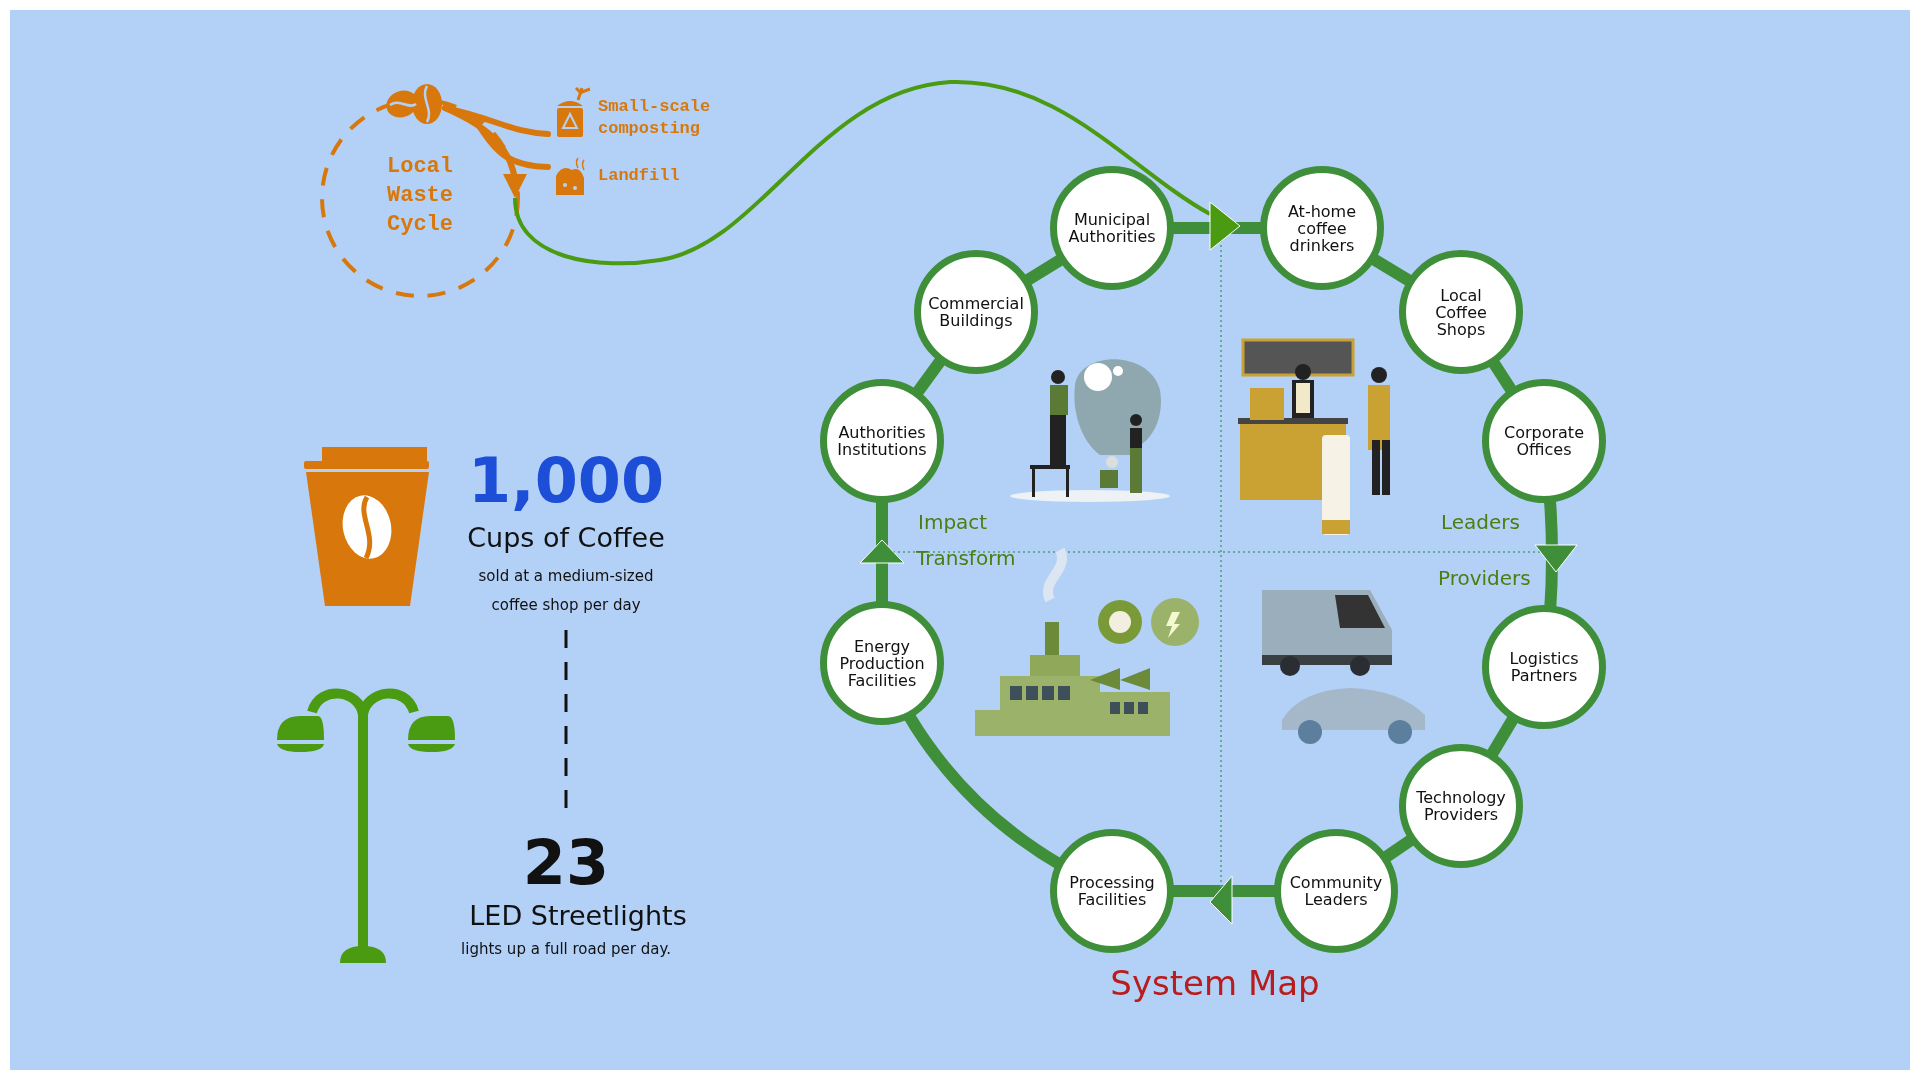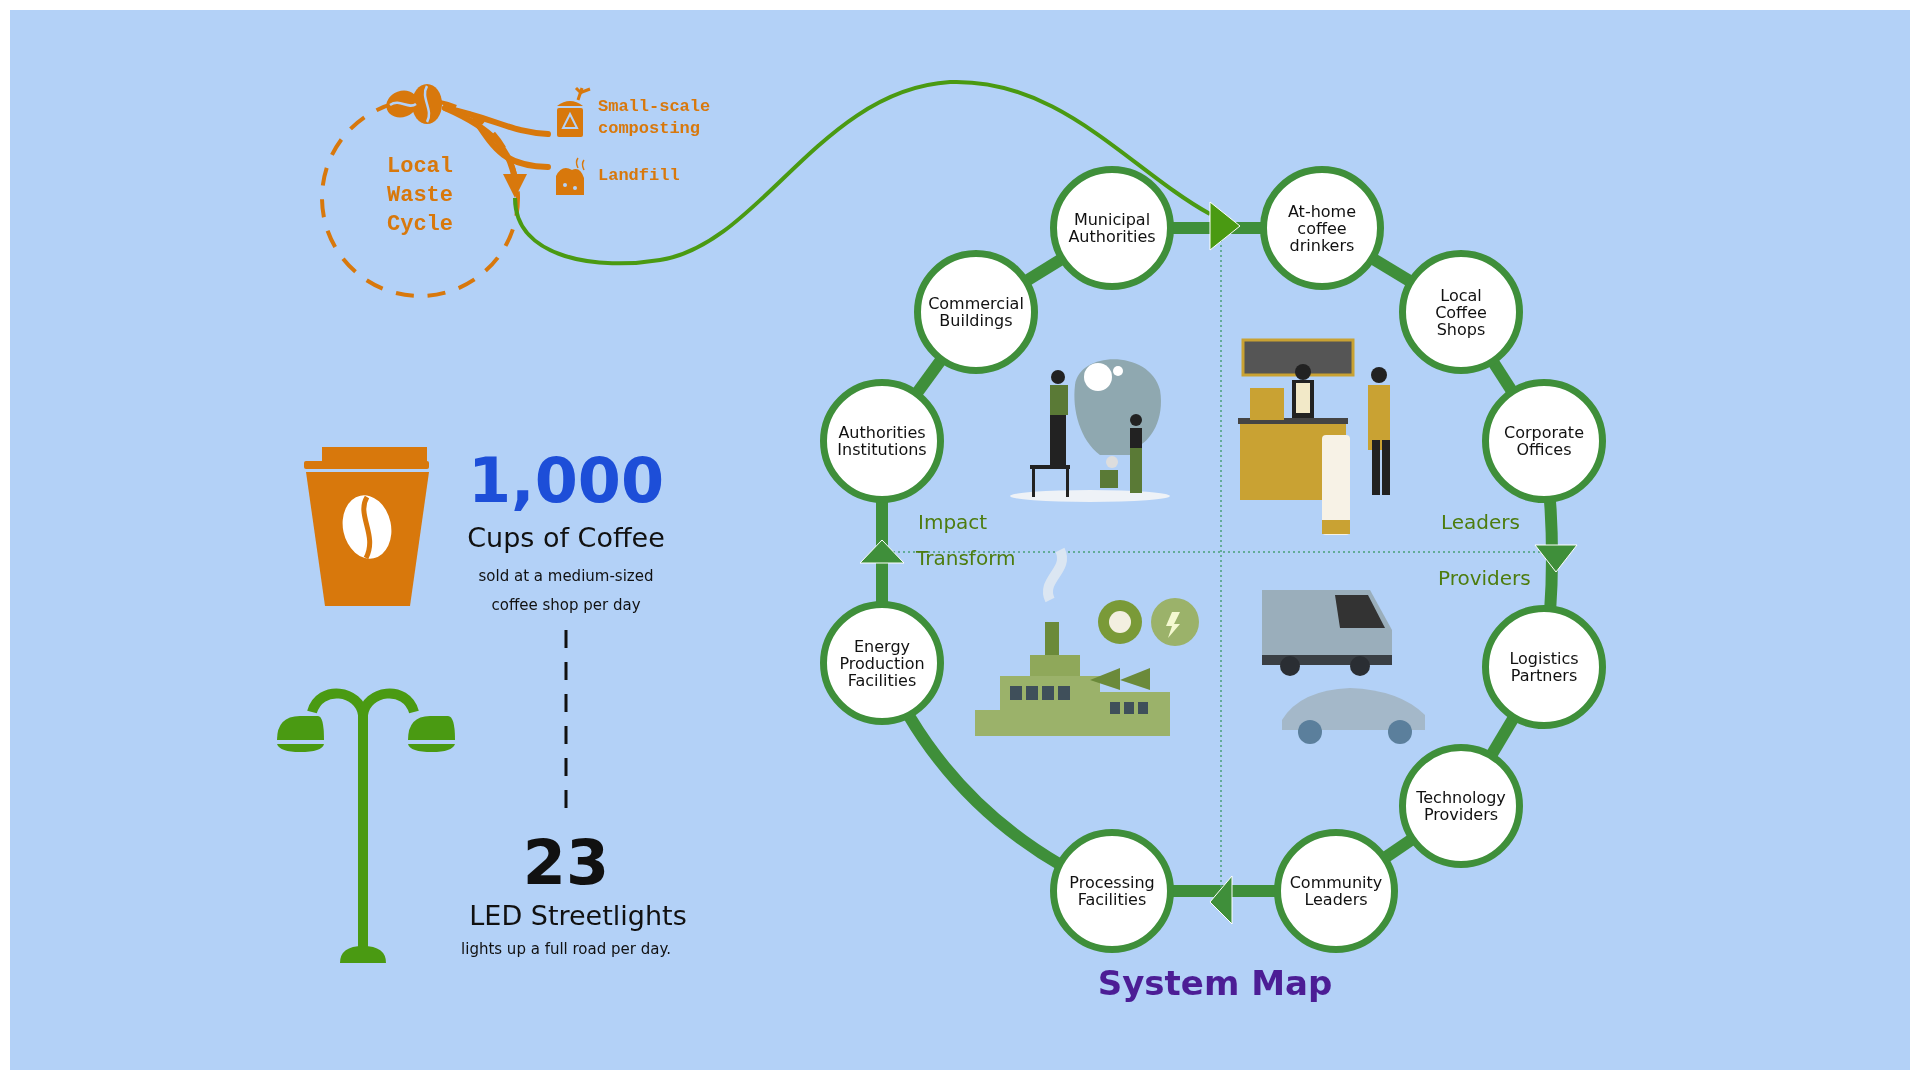--- a/index.html
+++ b/index.html
@@ -227,13 +227,13 @@
 <div class="node" style="left:976px;top:312px;">
     <span>Commercial
 Buildings</span>
   </div>
 
 <div class="quad" style="left:918px;top:510px;">Impact</div>
 <div class="quad" style="left:1441px;top:510px;">Leaders</div>
 <div class="quad" style="left:916px;top:546px;">Transform</div>
 <div class="quad" style="left:1438px;top:566px;">Providers</div>
 
-<div class="lbl" style="left:1055px;top:963px;width:320px;font-family:'DejaVu Sans',sans-serif;font-weight:bold;font-size:34px;color:#4c1d95;">System Map</div>
+<div class="lbl" style="left:1055px;top:963px;width:320px;font-family:'DejaVu Sans',sans-serif;font-weight:normal;font-size:34px;color:#b91c1c;">System Map</div>
 
 </body></html>

